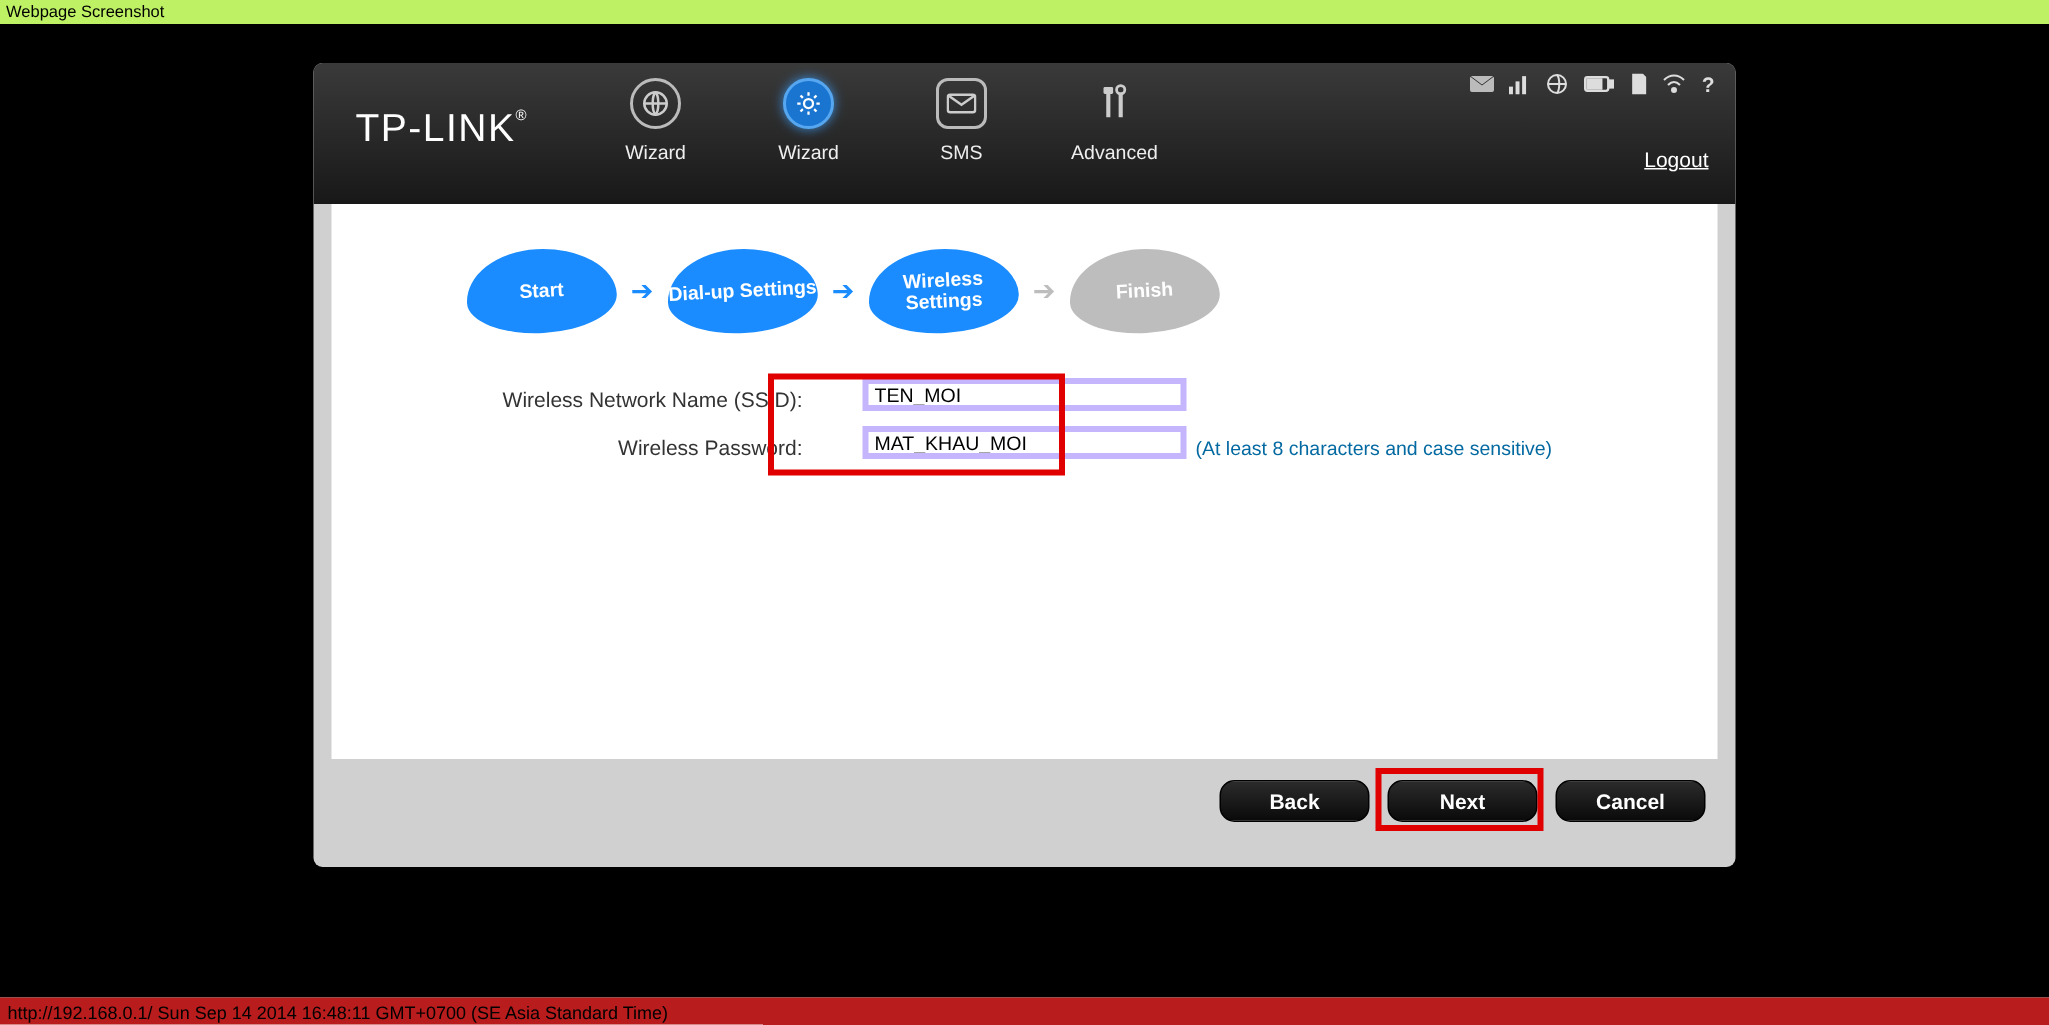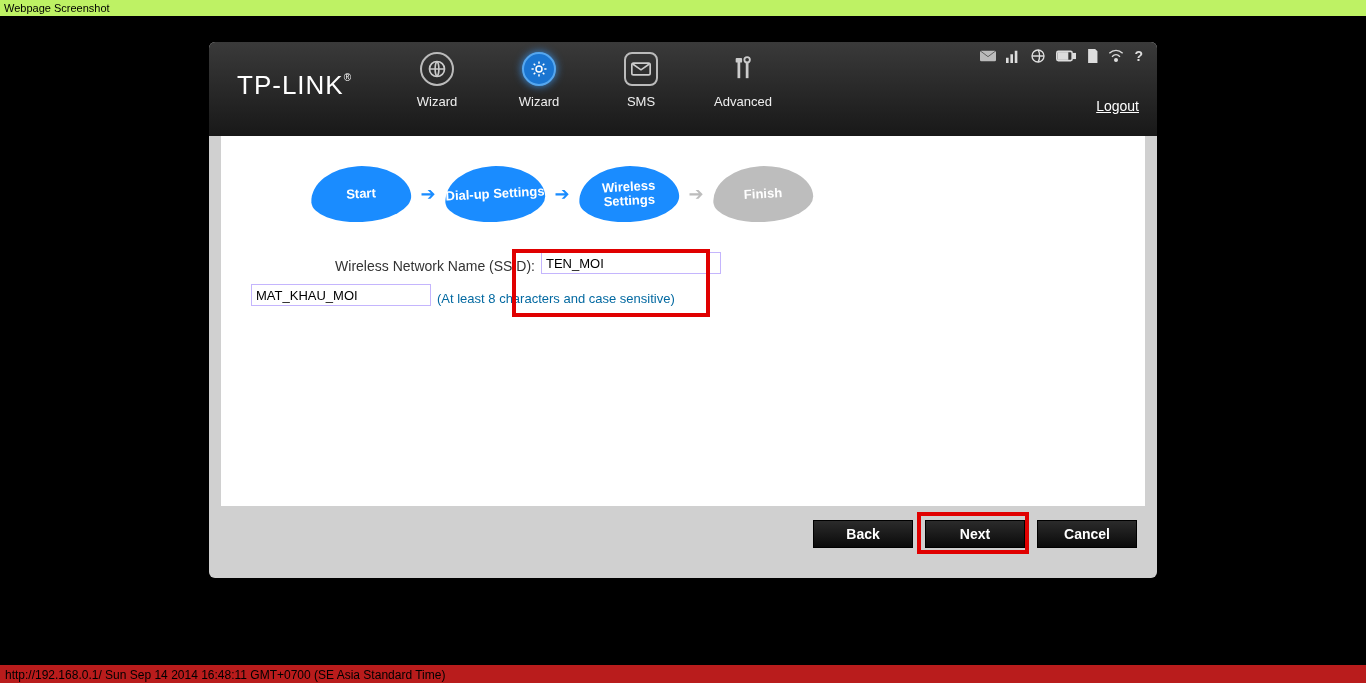--- a/index.html
+++ b/index.html
@@ -34,28 +34,28 @@
     color:#fff; font-weight:bold; font-size:13px; text-align:center; line-height:1.1;
     border-radius: 48% 52% 50% 50% / 60% 58% 42% 40%;
     transform: rotate(-3deg);
   }
   .step.blue { background:#1a8cff; }
   .step.grey { background:#bdbdbd; }
   .arrow { width:22px; text-align:center; color:#1a8cff; font-size:18px; margin:0 6px;}
   .arrow.grey { color:#bdbdbd;}
   .formrow { display:flex; align-items:flex-end; margin-bottom:10px; font-size:14px; color:#333;}
   .formrow label { width:290px; text-align:right; padding-right:6px;}
-  .formrow input { width:180px; height:22px; border:1px solid #c4b5fd; padding:1px 4px; font-size:13px;}
+  .formrow input { width:216px; height:22px; border:4px solid #c4b5fd; padding:1px 4px; font-size:13px;margin-left:34px;}
   .hint { font-size:13px; color:#0369a1; margin-left:6px;}
   .red-box1 { position:absolute; border:4px solid #e00000; pointer-events:none; }
   
   .btnbar { display:flex; justify-content:flex-end; gap:12px; padding:14px 8px 18px 0; position:relative;}
   .btn {
     width:100px; height:28px; background:linear-gradient(#2b2b2b,#0a0a0a); color:#fff; border:1px solid #000;
-    border-radius:0; font-size:14px; font-weight:bold; cursor:pointer;
+    border-radius:10px; font-size:14px; font-weight:bold; cursor:pointer;
   }
   .footer { font-size:12px; color:#000; background:#b91c1c; padding:3px 5px;}
   svg { display:block; }
 </style>
 </head>
 <body>
 
 <div class="caption">Webpage Screenshot</div>
 
 <div class="outer-black">
@@ -160,20 +160,21 @@
           <div class="step blue">Wireless Settings</div>
           <div class="arrow grey">➔</div>
           <div class="step grey">Finish</div>
         </div>
 
         <div class="formrow">
           <label>Wireless Network Name (SSID):</label>
           <input type="text" value="TEN_MOI" style="">
         </div>
         <div class="formrow">
+          <label>Wireless Password:</label>
           <input type="text" value="MAT_KHAU_MOI" style="">
           <span class="hint">(At least 8 characters and case sensitive)</span>
         </div>
 
         <div class="red-box1" style="left:291px; top:113px; width:198px; height:68px;"></div>
       </div>
 
       <div class="btnbar">
         <button class="btn">Back</button>
         <button class="btn">Next</button>

